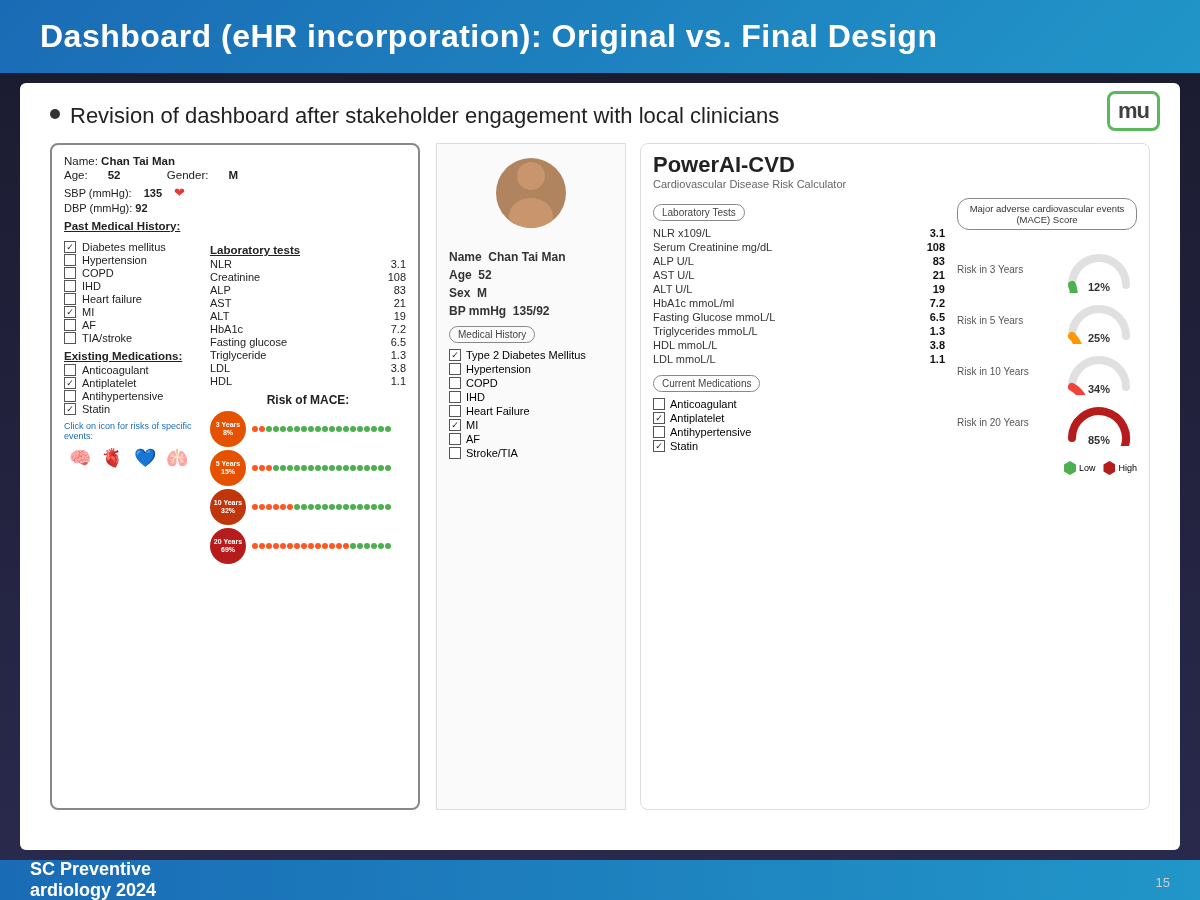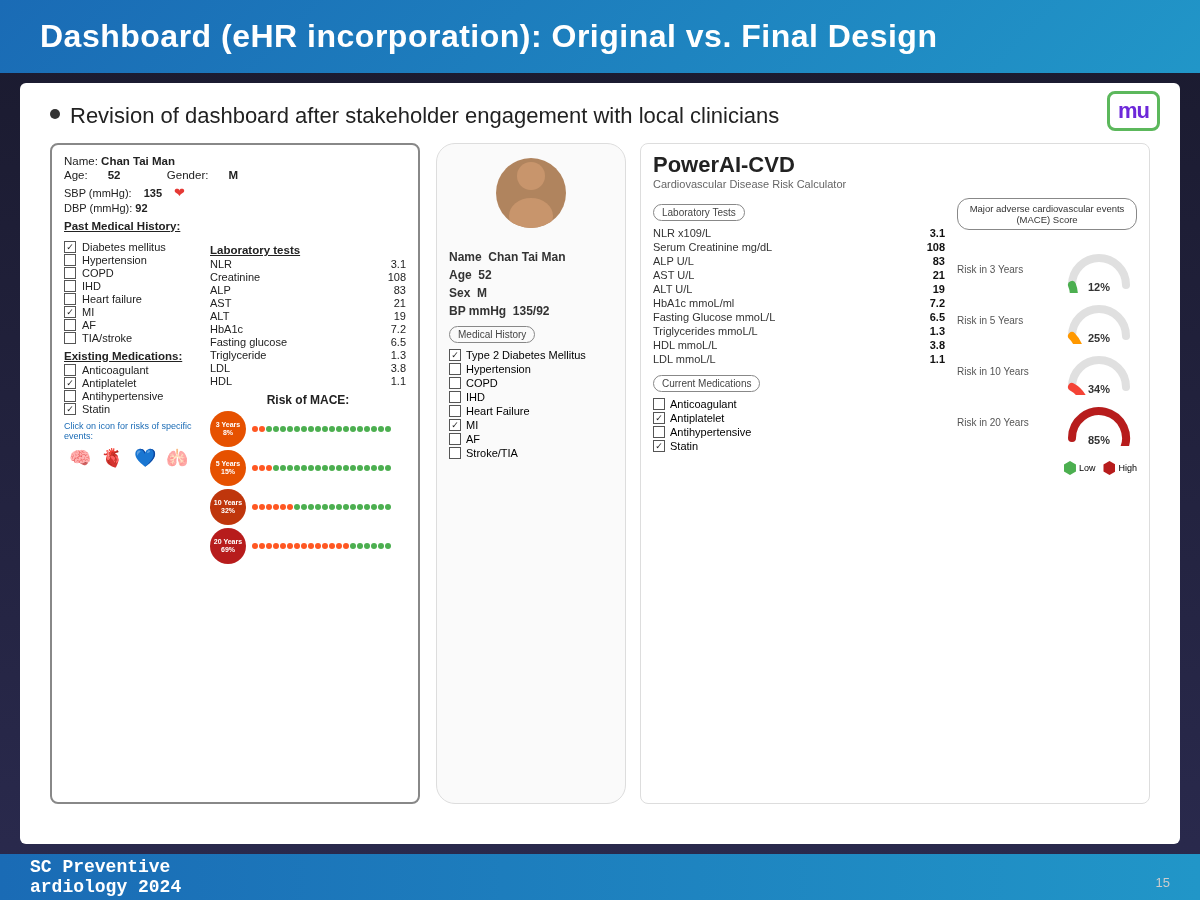--- a/index.html
+++ b/index.html
@@ -68,21 +68,21 @@
     .logo {
       position: absolute;
       top: 8px;
       right: 20px;
       background: white;
       border: 3px solid #5cb85c;
       border-radius: 8px;
       padding: 4px 8px;
       font-size: 22px;
       font-weight: bold;
-      color: #6d28d9;
+      color: #404040;
       letter-spacing: -1px;
     }
 
     
     .content-area {
       display: flex;
       gap: 16px;
       margin-top: 0;
       height: calc(100% - 60px);
     }
@@ -209,21 +209,21 @@
       flex: 1;
       display: flex;
       gap: 14px;
     }
 
     
     .patient-card {
       width: 190px;
       flex-shrink: 0;
       border: 1.5px solid #ddd;
-      border-radius: 19px;
+      border-radius: 0;
       padding: 14px 12px;
       display: flex;
       flex-direction: column;
       align-items: flex-start;
       background: #fafafa;
       font-size: 12px;
     }
     .avatar-circle {
       width: 70px;
       height: 70px;
@@ -341,26 +341,25 @@
     }
     .legend-hex {
       width: 12px;
       height: 14px;
       clip-path: polygon(50% 0%, 100% 25%, 100% 75%, 50% 100%, 0% 75%, 0% 25%);
     }
 
     
     .bottom-bar {
       background: linear-gradient(90deg, #1a6bb5, #2196c8);
-      height: 46px;
+      height: 40px;
       display: flex;
       align-items: center;
       padding: 0 30px;
       flex-shrink: 0;
-      font-family: Liberation Mono, monospace;
     }
     .slide-num {
       position: absolute;
       bottom: 10px;
       right: 30px;
       color: #ccc;
       font-size: 13px;
     }
 
     

